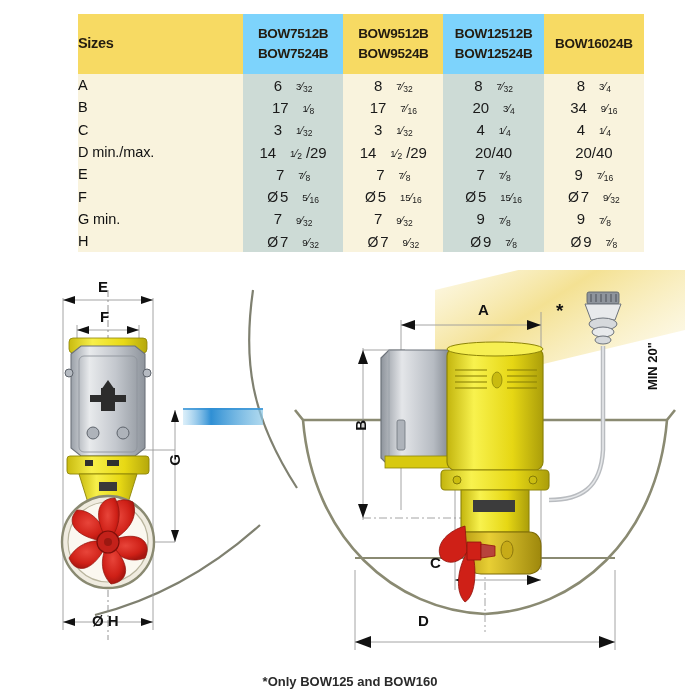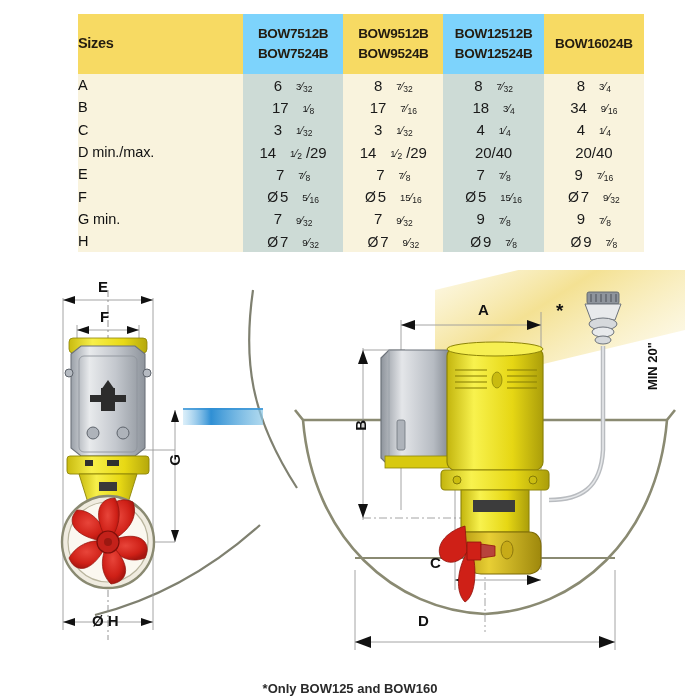--- a/index.html
+++ b/index.html
@@ -85,21 +85,21 @@
   .dim-label {
     position: absolute;
     font-weight: bold;
     font-size: 15px;
     color: #111;
     font-family: "Liberation Sans", sans-serif;
   }
   .vert { writing-mode: vertical-rl; transform: rotate(180deg); }
   .footnote {
     position: absolute;
-    left: 0; right: 0; bottom: 4px;
+    left: 0; right: 0; bottom: 11px;
     text-align: center;
     font-size: 13px;
     font-weight: bold;
     color: #2a2a2a;
   }
   svg { display: block; }
 </style>
 </head>
 <body>
 
@@ -131,21 +131,21 @@
           <td class="body-cell row-label bg-cream col-label">A</td>
           <td class="body-cell col-d bg-sage"><span class="whole">6</span><span class="frac"><span class="num">3</span><span class="sl">⁄</span><span class="den">32</span></span></td>
           <td class="body-cell col-d bg-cream"><span class="whole">8</span><span class="frac"><span class="num">7</span><span class="sl">⁄</span><span class="den">32</span></span></td>
           <td class="body-cell col-d bg-sage"><span class="whole">8</span><span class="frac"><span class="num">7</span><span class="sl">⁄</span><span class="den">32</span></span></td>
           <td class="body-cell col-d bg-cream"><span class="whole">8</span><span class="frac"><span class="num">3</span><span class="sl">⁄</span><span class="den">4</span></span></td>
         </tr>
         <tr>
           <td class="body-cell row-label bg-cream col-label">B</td>
           <td class="body-cell col-d bg-sage"><span class="whole">17</span><span class="frac"><span class="num">1</span><span class="sl">⁄</span><span class="den">8</span></span></td>
           <td class="body-cell col-d bg-cream"><span class="whole">17</span><span class="frac"><span class="num">7</span><span class="sl">⁄</span><span class="den">16</span></span></td>
-          <td class="body-cell col-d bg-sage"><span class="whole">18</span><span class="frac"><span class="num">3</span><span class="sl">⁄</span><span class="den">4</span></span></td>
+          <td class="body-cell col-d bg-sage"><span class="whole">20</span><span class="frac"><span class="num">3</span><span class="sl">⁄</span><span class="den">4</span></span></td>
           <td class="body-cell col-d bg-cream"><span class="whole">34</span><span class="frac"><span class="num">9</span><span class="sl">⁄</span><span class="den">16</span></span></td>
         </tr>
         <tr>
           <td class="body-cell row-label bg-cream col-label">C</td>
           <td class="body-cell col-d bg-sage"><span class="whole">3</span><span class="frac"><span class="num">1</span><span class="sl">⁄</span><span class="den">32</span></span></td>
           <td class="body-cell col-d bg-cream"><span class="whole">3</span><span class="frac"><span class="num">1</span><span class="sl">⁄</span><span class="den">32</span></span></td>
           <td class="body-cell col-d bg-sage"><span class="whole">4</span><span class="frac"><span class="num">1</span><span class="sl">⁄</span><span class="den">4</span></span></td>
           <td class="body-cell col-d bg-cream"><span class="whole">4</span><span class="frac"><span class="num">1</span><span class="sl">⁄</span><span class="den">4</span></span></td>
         </tr>
         <tr>

